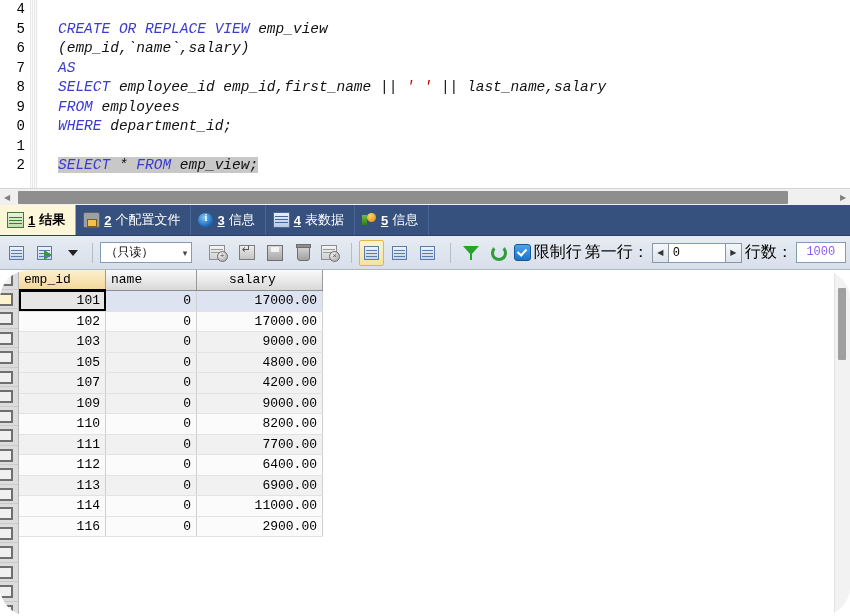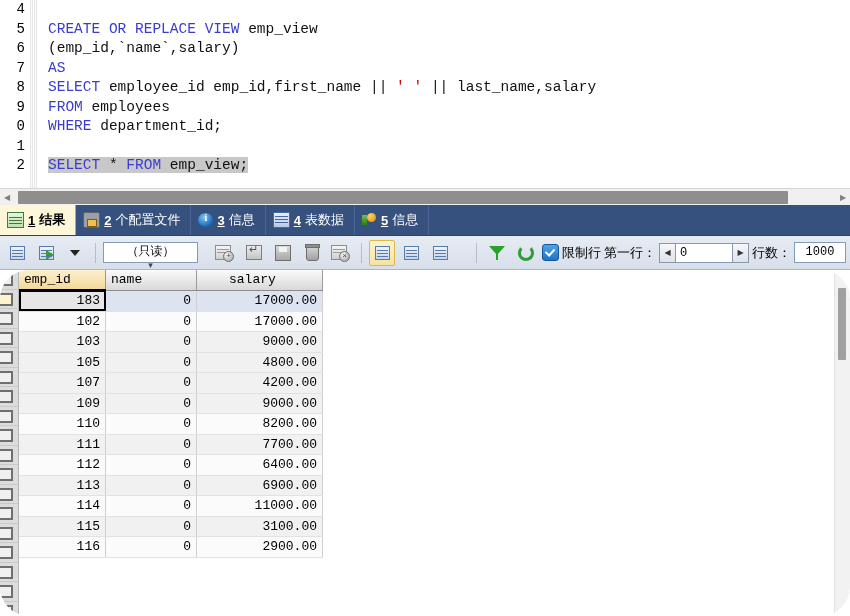--- a/index.html
+++ b/index.html
@@ -30,21 +30,21 @@
     text-align: right; padding-right: 5px;
     font-family: "Liberation Mono", monospace;
     font-size: 14px; color: #000; white-space: pre;
   }
   .code {
     position: absolute; left: 38px; top: 0; right: 0; height: 188px;
     font-family: "Liberation Mono", monospace;
     font-size: 14.5px;
     white-space: pre;
   }
-  .code-line { height: 19.5px; line-height: 19.5px; padding-left: 10px; }
+  .code-line { height: 19.5px; line-height: 19.5px; padding-left: 20px; font-style: italic; }
   .code-line.sel span { background: #c8c8c8; }
   .kw  { color: #3b3bd0; }
   .pln { color: #111111; }
   .str { color: #cc0000; }
 
   
   .hscroll {
     position: absolute; left: 0; top: 188px; width: 850px; height: 17px;
     background: #f0f0f0; border-top: 1px solid #d4d4d4;
     display: flex; align-items: center;
@@ -163,21 +163,21 @@
   }
   .caret-down {
     width:0;height:0;border-left:5px solid transparent;border-right:5px solid transparent;
     border-top:6px solid #222;
   }
 
   .ro-select {
     width: 95px; height: 21px; background:#ffffff; border:1px solid #7f9db9;
     display:flex; align-items:center; justify-content:space-between;
     padding: 0 4px; box-sizing:border-box;
-    font-size: 12px; color:#000; font-family:"Liberation Sans", sans-serif;flex-direction:column;
+    font-size: 12px; color:#000; font-family:"Liberation Sans", sans-serif;
   }
   .ro-select .chev { font-size:9px; color:#444; }
 
   .gicon { width:20px; height:18px; position:relative; }
   .g-sheet {
     position:absolute; left:0; top:1px; width:14px; height:13px;
     background: linear-gradient(#f5f5f5,#d0d0d0); border:1px solid #8d8d8d;
   }
   .g-sheet::after{
     content:""; position:absolute; left:1px; top:3px; right:1px; height:1px;
@@ -229,36 +229,36 @@
   }
   .chk {
     width:15px; height:15px; border-radius:3px;
     background: linear-gradient(#4fa3e8,#1c74c7); border:1px solid #13589b;
     position:relative;
   }
   .chk::after{
     content:""; position:absolute; left:4px; top:2px; width:4px; height:7px;
     border:solid #fff; border-width:0 2px 2px 0; transform: rotate(42deg);
   }
-  .tl-text { font-size:13px; color:#000; white-space:nowrap; }
+  .tl-text { font-size:16px; color:#000; white-space:nowrap; }
   .spinbox { display:flex; align-items:center; }
   .spin-btn {
     width:17px; height:20px; background: linear-gradient(#f5f7fa,#dde3ec);
     border:1px solid #8c97a6; display:flex; align-items:center; justify-content:center;
     font-size:8px; color:#333; box-sizing:border-box;
   }
   .spin-in {
     width:56px; height:20px; background:#fff; border:1px solid #7f9db9; border-left:none; border-right:none;
     font-size:12px; font-family:"Liberation Mono", monospace; padding-left:4px; box-sizing:border-box;
     line-height:18px; color:#000;
   }
   .rows-in {
     width:52px; height:21px; background:#fff; border:1px solid #7f9db9;
     font-size:12px; font-family:"Liberation Mono", monospace;
-    text-align:center; line-height:19px; box-sizing:border-box; color:#000000;
+    text-align:center; line-height:19px; box-sizing:border-box; color:#8b5cf6;
   }
 
   
   .gridarea {
     position:absolute; left:0; top:270px; width:850px; height:346px;
     background:#ffffff; overflow:hidden;border-radius:29px;
   }
   .rowsel-col {
     position:absolute; left:0; top:0; width:18px; height:346px;
     background:#dcdcdc; border-right:1px solid #b7b7b7;
@@ -489,21 +489,21 @@
     <table class="gtable">
       <thead>
           <tr id="ghead">
             <th class="c-emp hot">emp_id</th>
             <th class="c-name">name</th>
             <th class="c-sal">salary</th>
           </tr>
         </thead>
       <tbody id="gbody">
           <tr class="first">
-            <td class="c-emp">183</td>
+            <td class="c-emp">101</td>
             <td class="c-name">0</td>
             <td class="c-sal">17000.00</td>
           </tr>
           <tr class="alt">
             <td class="c-emp">102</td>
             <td class="c-name">0</td>
             <td class="c-sal">17000.00</td>
           </tr>
           <tr class="">
             <td class="c-emp">103</td>
@@ -542,25 +542,20 @@
           </tr>
           <tr class="">
             <td class="c-emp">113</td>
             <td class="c-name">0</td>
             <td class="c-sal">6900.00</td>
           </tr>
           <tr class="alt">
             <td class="c-emp">114</td>
             <td class="c-name">0</td>
             <td class="c-sal">11000.00</td>
-          </tr>
-          <tr class="">
-            <td class="c-emp">115</td>
-            <td class="c-name">0</td>
-            <td class="c-sal">3100.00</td>
           </tr>
           <tr class="alt">
             <td class="c-emp">116</td>
             <td class="c-name">0</td>
             <td class="c-sal">2900.00</td>
           </tr>
         </tbody>
     </table>
     <div class="vscroll">
       <div class="vs-thumb"></div>

